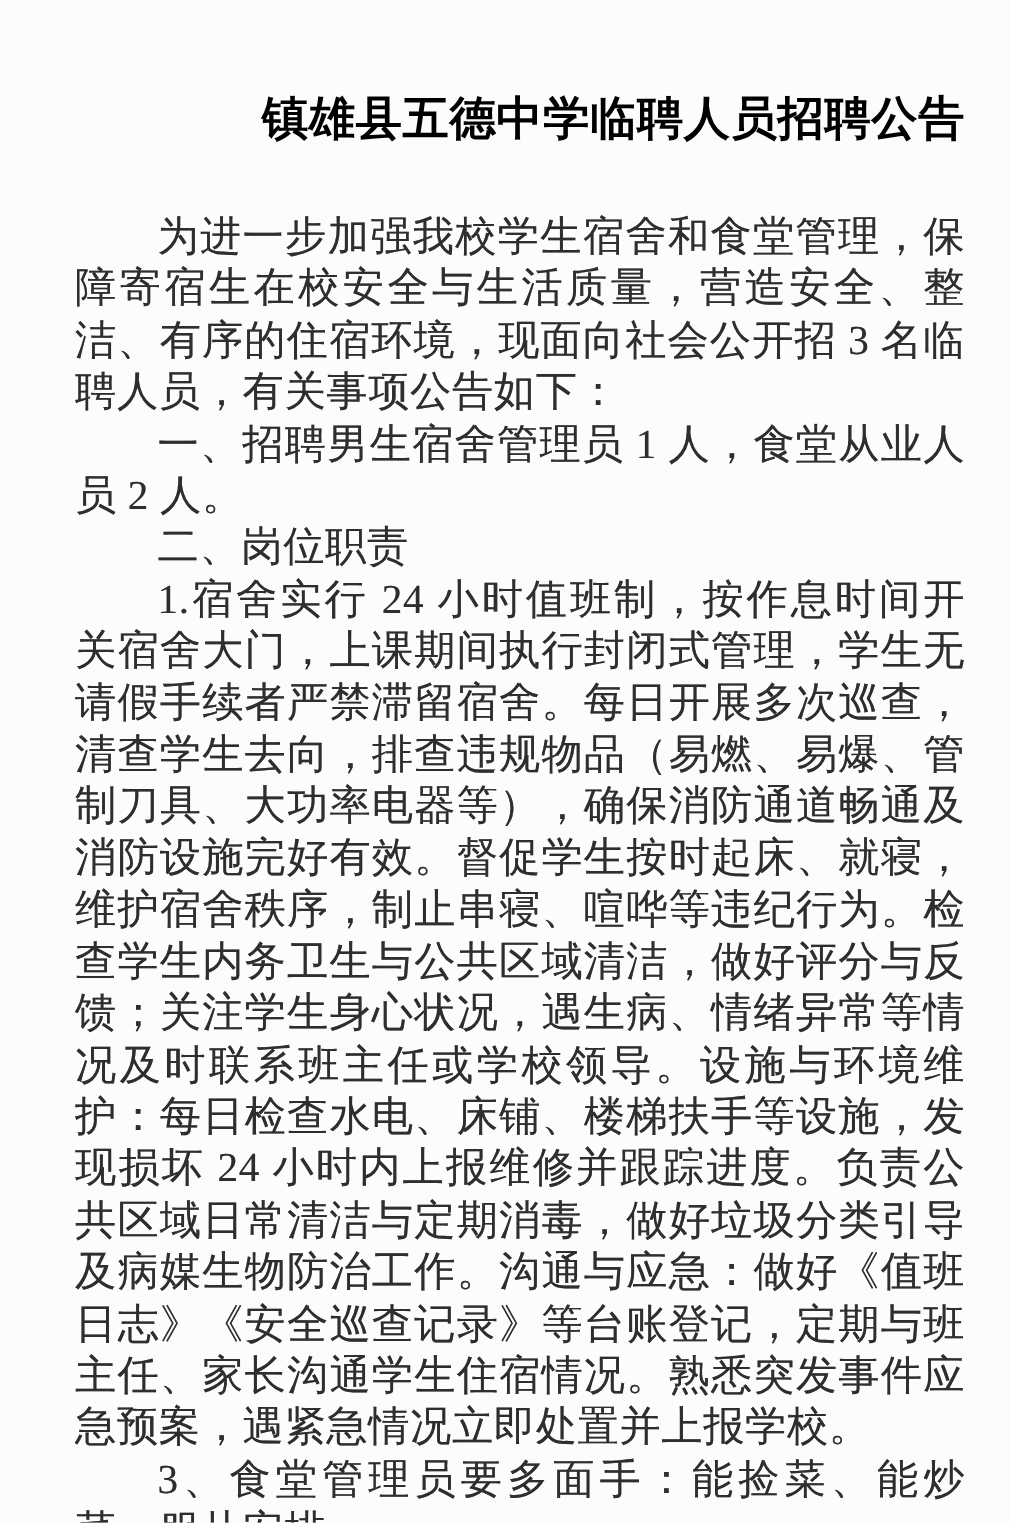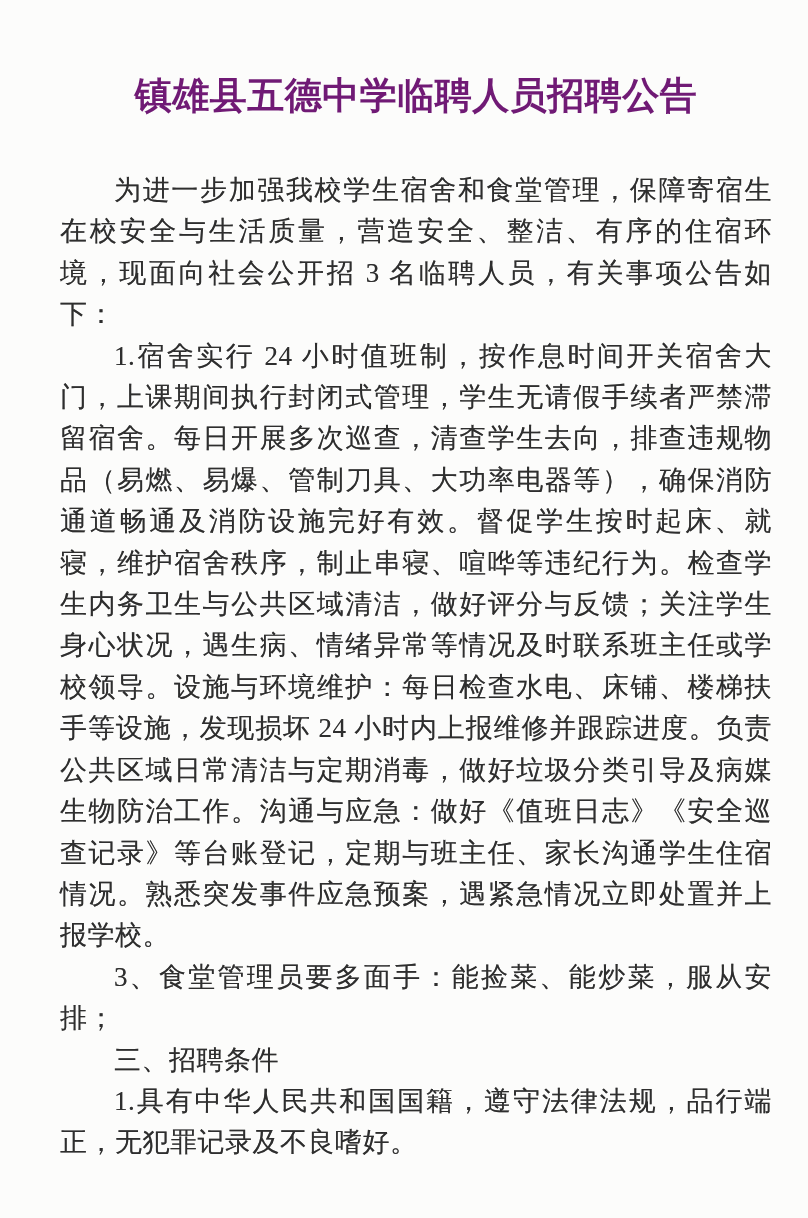--- a/index.html
+++ b/index.html
@@ -16,49 +16,51 @@
     position: relative;
     box-sizing: border-box;
     width: 808px;
     height: 1218px;
     background: #fcfcfb;
     padding: 72px 36px 0 60px;
     font-family: "Liberation Serif", "DejaVu Serif", serif;
   }
   .doc-title {
     margin: 0 0 50px 0;
-    text-align: center;
+    text-align: right;
     font-size: 37px;
     line-height: 48px;
     font-weight: 700;
     letter-spacing: 0.5px;
-    color: #701a75;
+    color: #000000;
     font-family: "Liberation Serif", "DejaVu Serif", serif;
   }
   .doc-body p {
     margin: 0;
-    font-size: 27px;
+    font-size: 33px;
     line-height: 41.4px;
     letter-spacing: 0.5px;
     color: #2e2e2e;
     text-align: justify;
     text-justify: inter-character;
     text-indent: 2em;
     font-weight: 400;
     
     text-shadow: 0 0 0.4px rgba(46,46,46,0.55);
   }
 </style>
 </head>
 <body>
 
 <div class="page">
   <h1 class="doc-title">镇雄县五德中学临聘人员招聘公告</h1>
 
   <div class="doc-body">
     <p>为进一步加强我校学生宿舍和食堂管理，保障寄宿生在校安全与生活质量，营造安全、整洁、有序的住宿环境，现面向社会公开招 3 名临聘人员，有关事项公告如下：</p>
+    <p>一、招聘男生宿舍管理员 1 人，食堂从业人员 2 人。</p>
+    <p>二、岗位职责</p>
     <p>1.宿舍实行 24 小时值班制，按作息时间开关宿舍大门，上课期间执行封闭式管理，学生无请假手续者严禁滞留宿舍。每日开展多次巡查，清查学生去向，排查违规物品（易燃、易爆、管制刀具、大功率电器等），确保消防通道畅通及消防设施完好有效。督促学生按时起床、就寝，维护宿舍秩序，制止串寝、喧哗等违纪行为。检查学生内务卫生与公共区域清洁，做好评分与反馈；关注学生身心状况，遇生病、情绪异常等情况及时联系班主任或学校领导。设施与环境维护：每日检查水电、床铺、楼梯扶手等设施，发现损坏 24 小时内上报维修并跟踪进度。负责公共区域日常清洁与定期消毒，做好垃圾分类引导及病媒生物防治工作。沟通与应急：做好《值班日志》《安全巡查记录》等台账登记，定期与班主任、家长沟通学生住宿情况。熟悉突发事件应急预案，遇紧急情况立即处置并上报学校。</p>
     <p>3、食堂管理员要多面手：能捡菜、能炒菜，服从安排；</p>
     <p>三、招聘条件</p>
     <p>1.具有中华人民共和国国籍，遵守法律法规，品行端正，无犯罪记录及不良嗜好。</p>
 
   </div>
 </div>
 
 </body></html>

